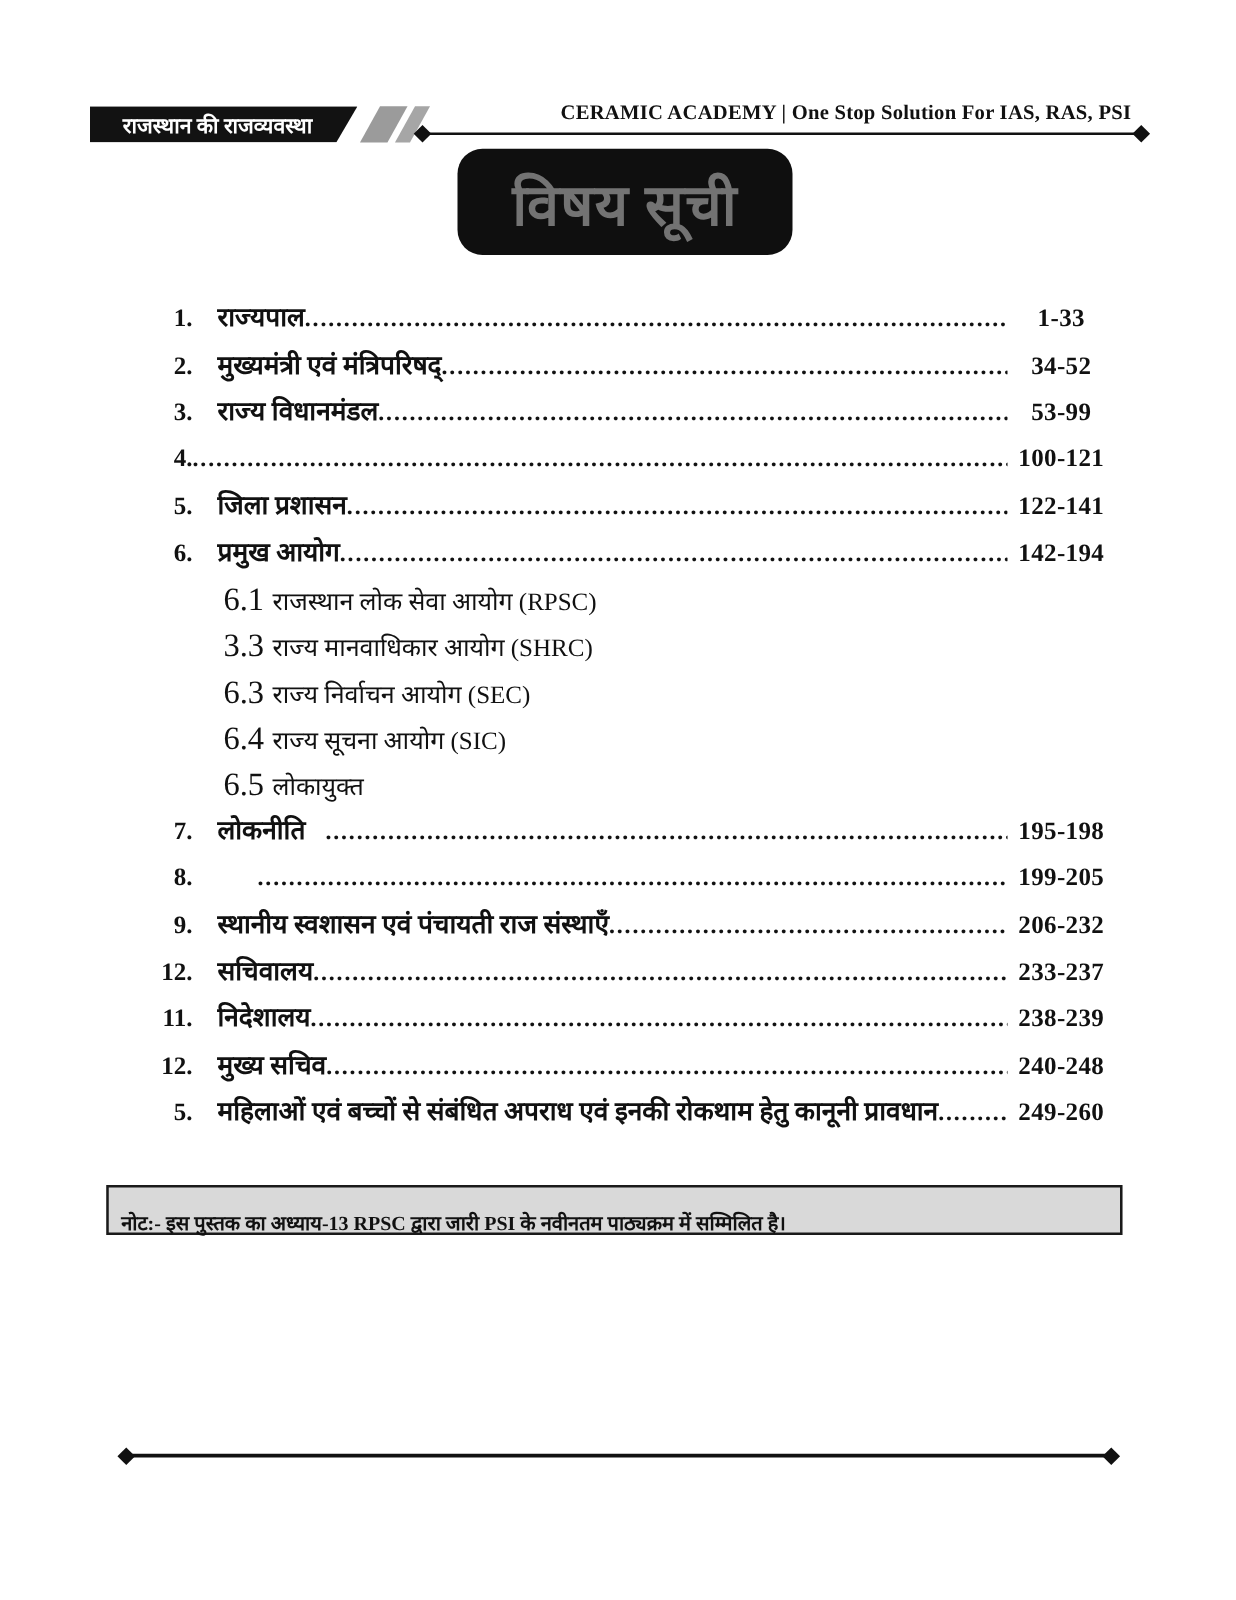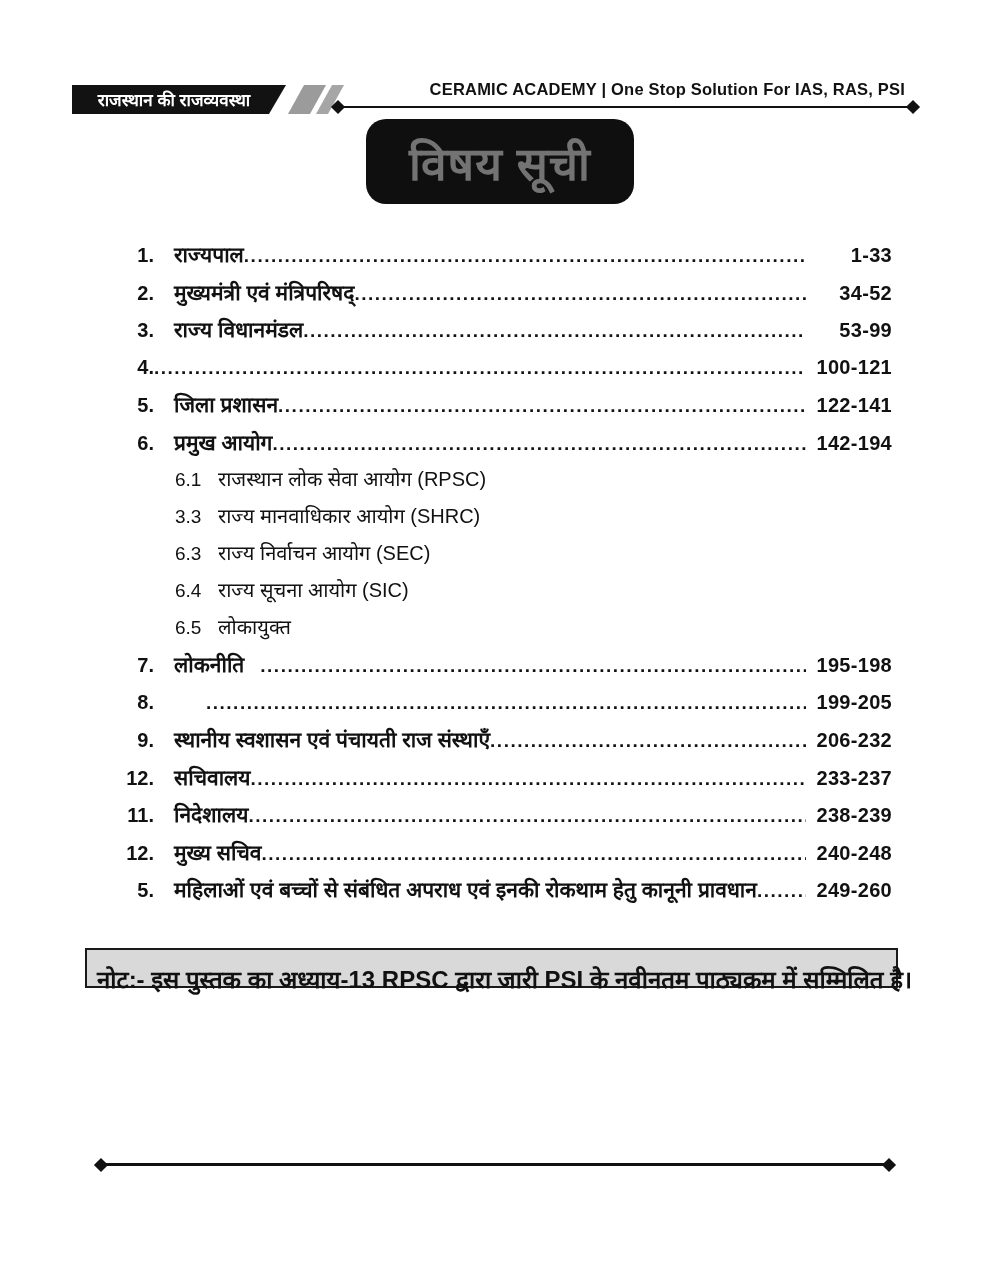--- a/index.html
+++ b/index.html
@@ -1,21 +1,21 @@
 <!DOCTYPE html>
 <html><head>
 <meta charset="utf-8">
 <style>
   html,body{margin:0;padding:0;background:#ffffff;}
   .page{
     position:relative;
     width:989px;height:1280px;
     background:#ffffff;
     color:#111;
-    font-family:Liberation Sans, sans-serif;
+    font-family:Liberation Serif, serif;
     overflow:hidden;
   }
 
   
   .badge{
     position:absolute;left:72px;top:85px;
     width:214px;height:29px;
     background:#121212;color:#fff;
     display:flex;align-items:center;justify-content:center;
     font-size:17px;font-weight:bold;
@@ -71,40 +71,40 @@
     font-size:20px;
   }
   .toc-row .name{
     margin-left:20px;flex:none;white-space:nowrap;
   }
   .toc-row .leader{
     flex:1;min-width:0;overflow:hidden;white-space:nowrap;
     font-size:19px;letter-spacing:1.5px;
   }
   .toc-row .pages{
-    width:86px;flex:none;text-align:right;
+    width:86px;flex:none;text-align:center;
     font-size:20px;letter-spacing:.3px;
   }
   .toc-row.sub{
     height:37px;line-height:37px;font-weight:normal;font-size:20px;
   }
   .toc-row.sub .num{
-    width:40px;margin-left:59px;text-align:left;font-size:19px;
+    width:40px;margin-left:59px;text-align:center;font-size:26px;
   }
   .toc-row.sub .name{margin-left:3px;}
 
   
   .note-box{
     position:absolute;left:85px;top:948px;
     width:813px;height:40px;
     background:#d9d9d9;border:2px solid #1a1a1a;
     display:flex;align-items:center;
     padding-left:10px;box-sizing:border-box;
   }
-  .note-box span{font-weight:bold;font-size:24px;white-space:nowrap;margin-top:20px;}
+  .note-box span{font-weight:bold;font-size:16px;white-space:nowrap;margin-top:20px;}
 
   
   .footer-rule{
     position:absolute;left:100px;top:1163px;
     width:790px;height:3px;background:#111;
   }
   .diamond.fl{left:96px;top:1159.5px;}
   .diamond.fr{left:884px;top:1159.5px;}
 </style>
 </head>

